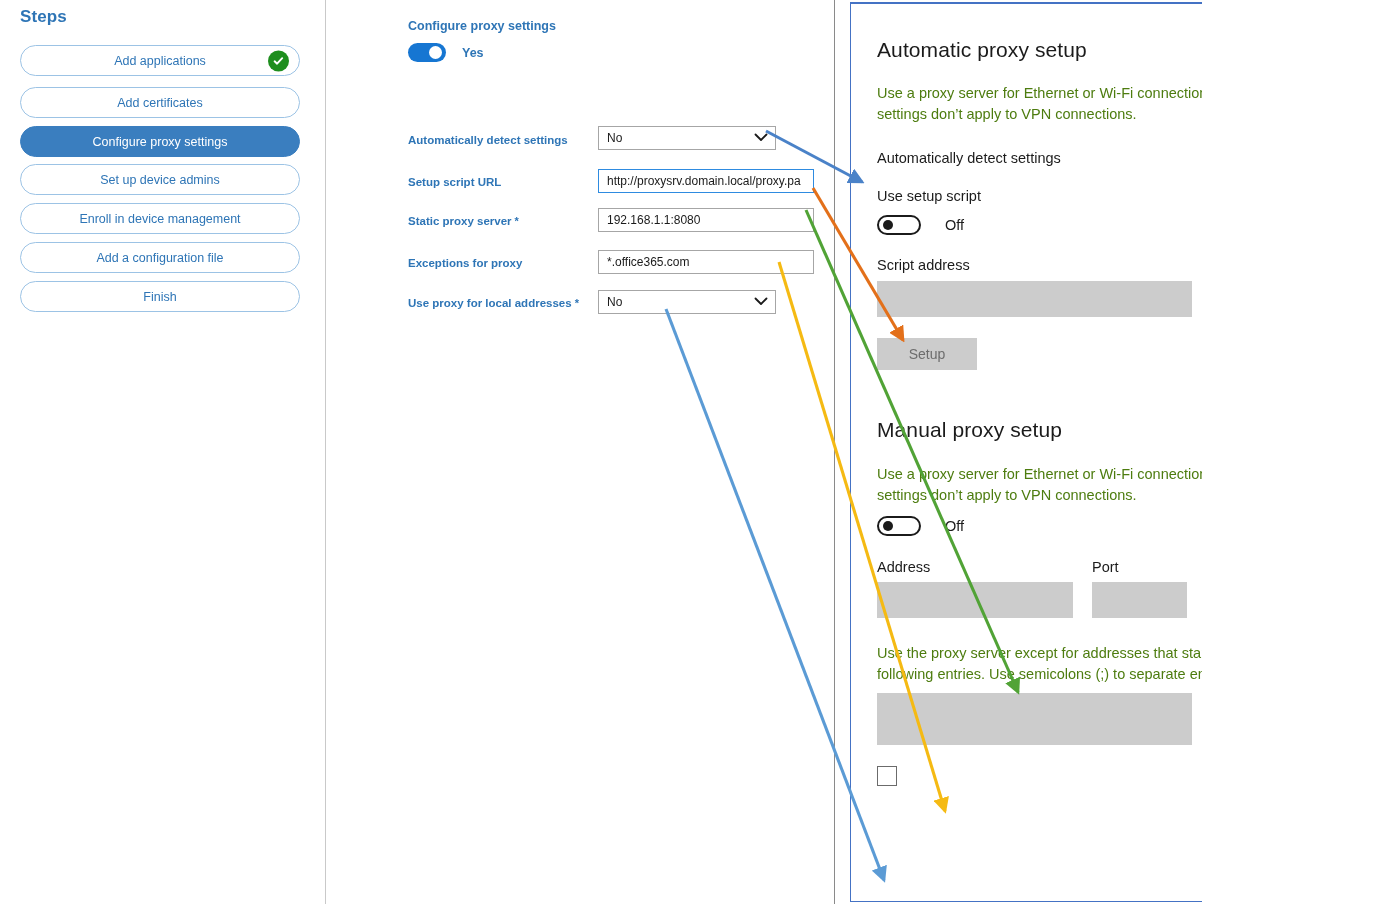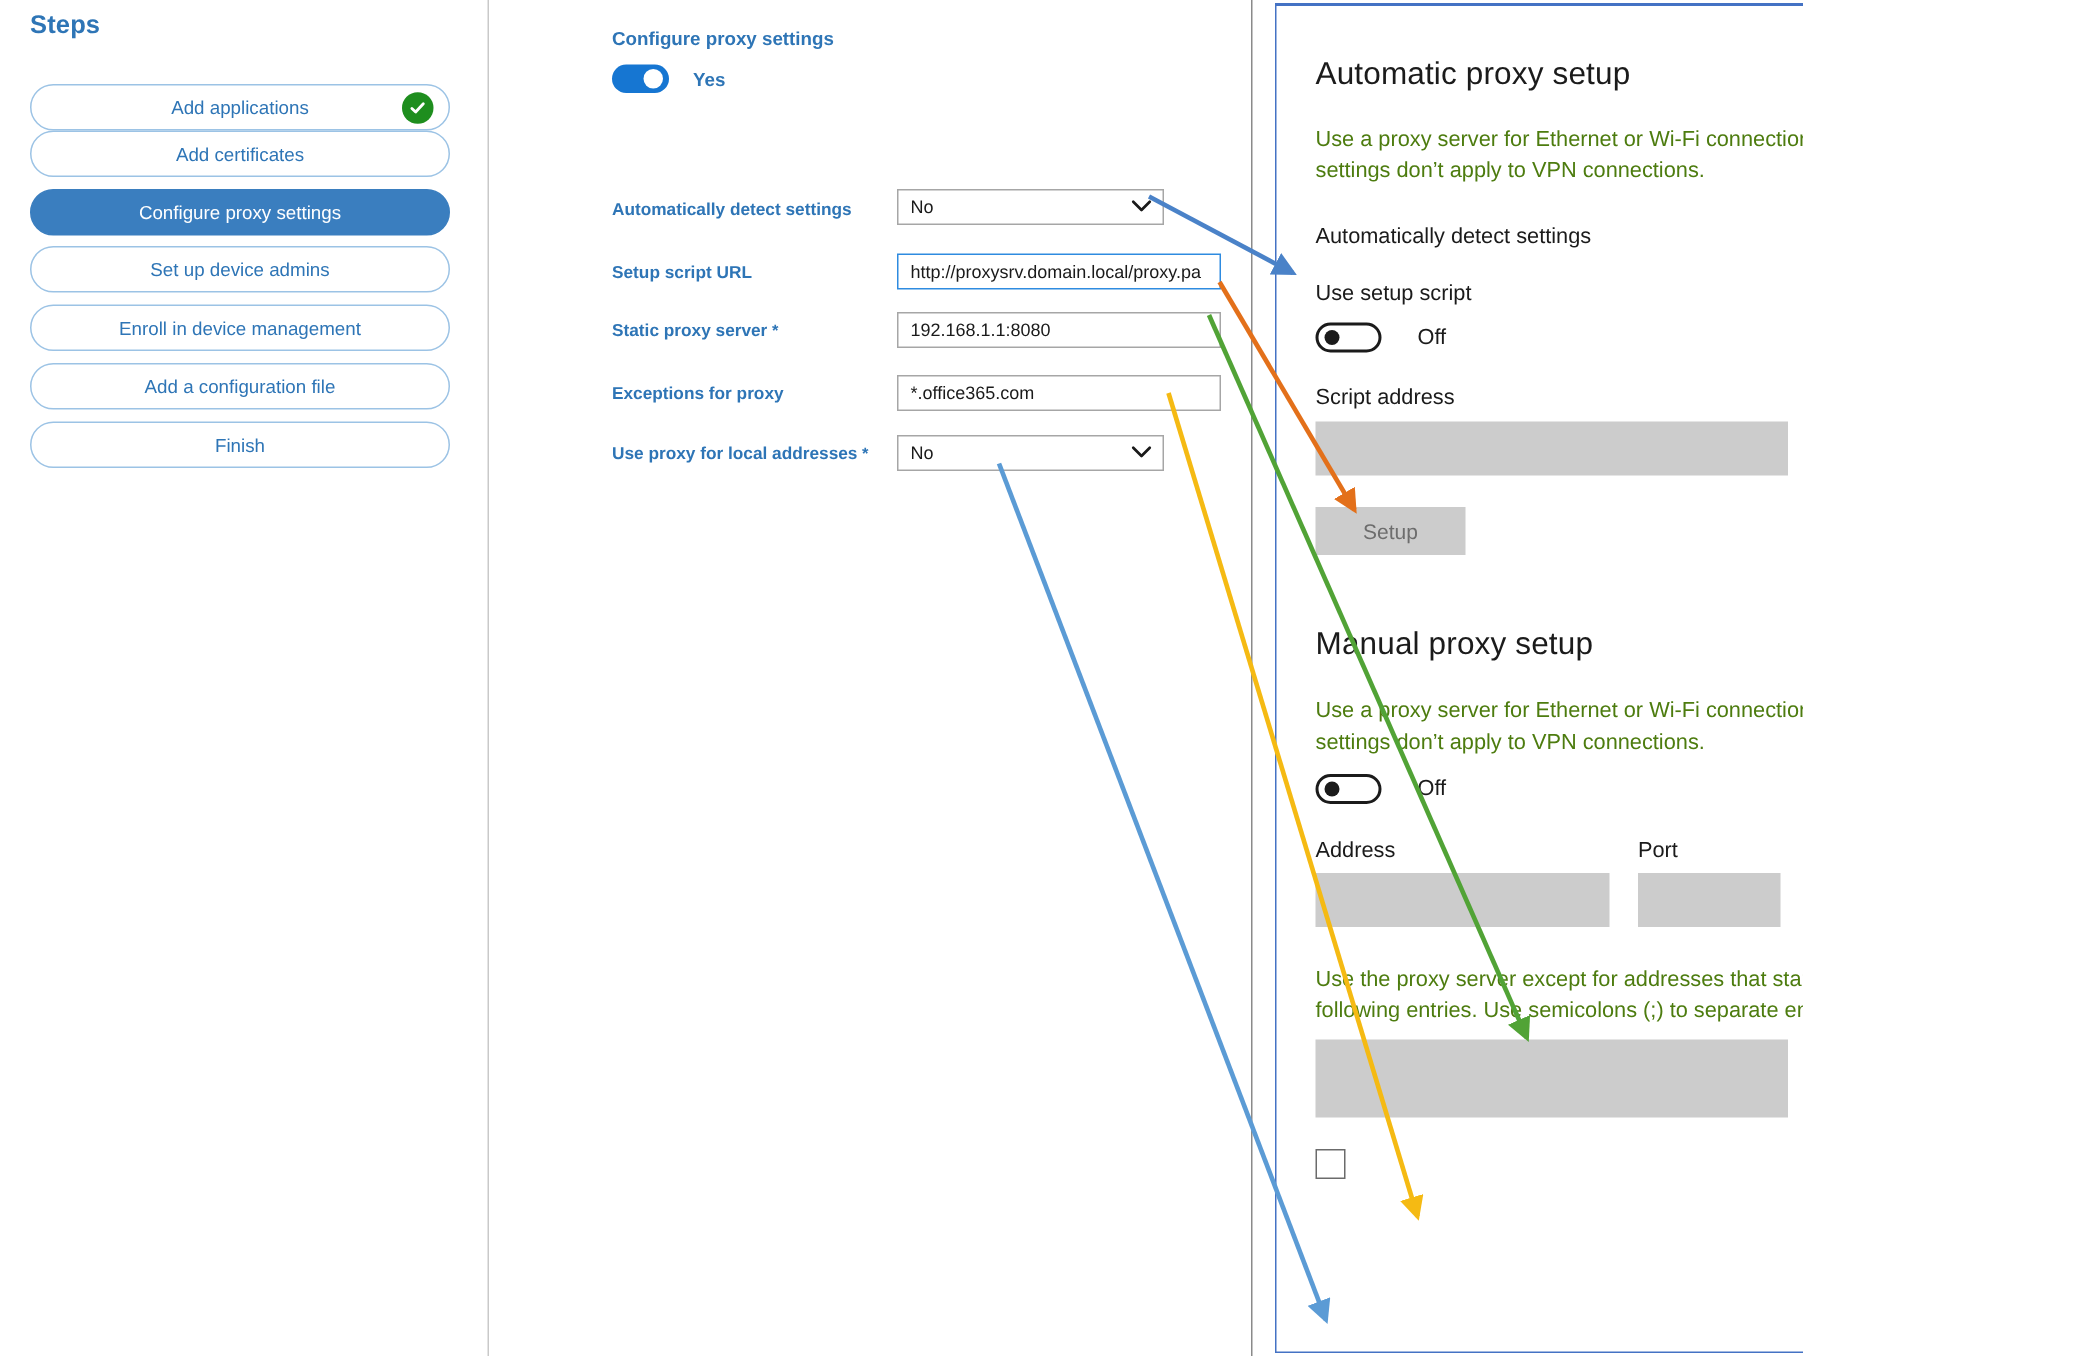--- a/index.html
+++ b/index.html
@@ -293,21 +293,21 @@
   }
 </style>
 </head>
 <body>
 
 <div id="screen">
 
   <div id="steps-panel">
     <div id="steps-title">Steps</div>
 
-    <div class="step-btn" style="top:56px;">
+    <div class="step-btn" style="top:45px;">
       <span>Add applications</span>
       <span class="step-check">
         <svg width="13" height="13" viewBox="0 0 13 13">
             <path d="M2.6 6.8 L5.1 9.2 L10.2 3.7" stroke="#ffffff" stroke-width="1.9" fill="none" stroke-linecap="round" stroke-linejoin="round"></path>
           </svg>
       </span>
     </div>
 
     <div class="step-btn" style="top:87px;">
       <span>Add certificates</span>

